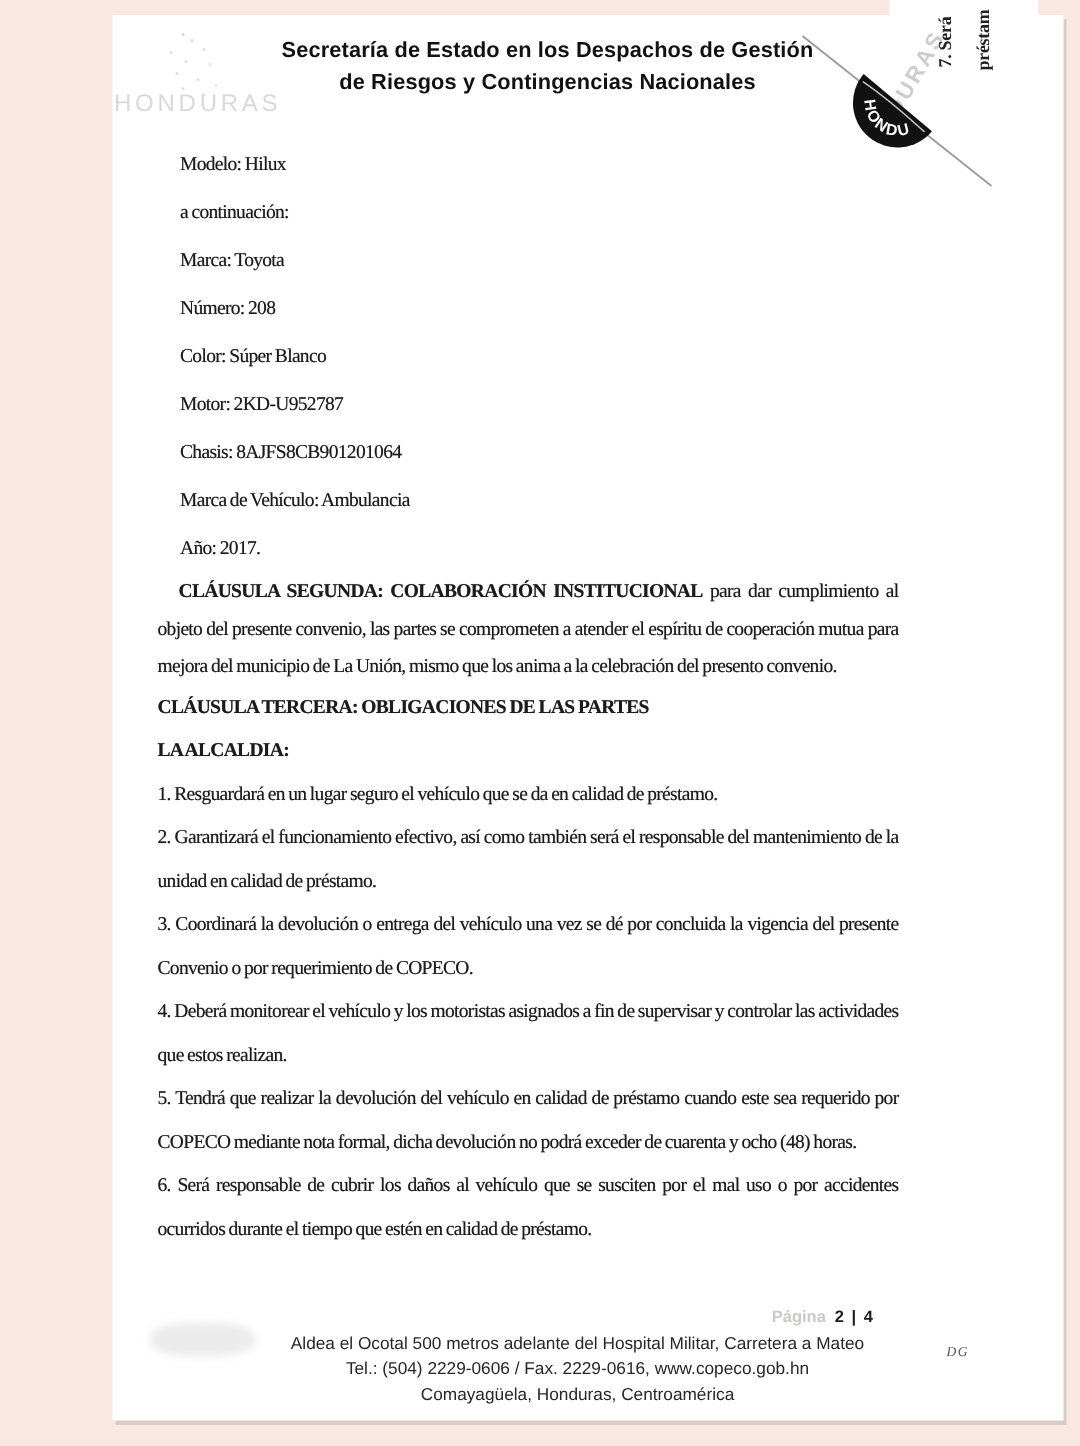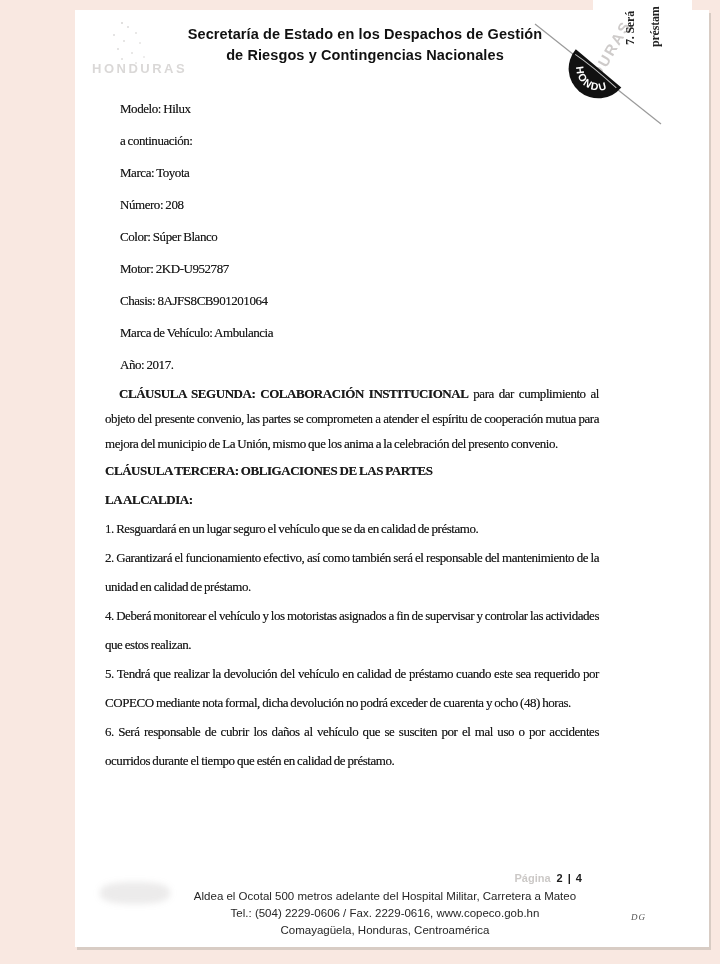--- a/index.html
+++ b/index.html
@@ -5,22 +5,22 @@
   html,body{margin:0;padding:0;}
   .screen{position:relative;width:720px;height:964px;background:#f9e8e1;overflow:hidden;
           font-family:"Liberation Serif",serif;}
   .page{position:absolute;left:75px;top:10px;width:634px;height:937px;background:#ffffff;
         box-shadow:2px 3px 0 0 #d8ccc4;overflow:hidden;}
   
   .doc-title{position:absolute;left:40px;top:14px;width:500px;text-align:center;
              font-family:"Liberation Sans",sans-serif;font-weight:bold;font-size:14.5px;
              line-height:21px;color:#111;letter-spacing:.1px;}
   
-  .wm-honduras{position:absolute;left:17px;top:51px;font-family:"Liberation Sans",sans-serif;
-               font-weight:bold;font-size:13px;letter-spacing:2.5px;color:rgba(158,152,150,.38);}
+  .wm-honduras{position:absolute;left:1px;top:51px;font-family:"Liberation Sans",sans-serif;
+               font-weight:normal;font-size:16px;letter-spacing:2.5px;color:rgba(158,152,150,.38);}
   .wm-dots{position:absolute;left:46px;top:12px;width:2px;height:2px;border-radius:50%;
            background:rgba(140,135,133,.35);
            box-shadow:6px 4px 0 rgba(140,135,133,.3),14px 10px 0 rgba(140,135,133,.25),
              -8px 12px 0 rgba(140,135,133,.3),2px 18px 0 rgba(140,135,133,.28),
              18px 20px 0 rgba(140,135,133,.22),-4px 26px 0 rgba(140,135,133,.3),
              10px 30px 0 rgba(140,135,133,.25),22px 34px 0 rgba(140,135,133,.2),
              0px 36px 0 rgba(140,135,133,.28),14px 40px 0 rgba(140,135,133,.22);}
   
   .pre-lines{position:absolute;left:45px;top:89px;width:494px;font-size:13px;color:#1b1b1b;
              letter-spacing:-.45px;word-spacing:-.5px;text-shadow:0 0 .5px rgba(0,0,0,.55);}
@@ -47,21 +47,21 @@
   .side-note.n1{left:601px;top:8px;}
   .side-note.n2{left:626px;top:10px;}
   
   .page-num{position:absolute;left:300px;top:862px;width:208px;text-align:right;
             font-family:"Liberation Sans",sans-serif;font-size:11px;color:#1c1c1c;}
   .page-num .faint{color:rgba(160,155,152,.55);font-weight:bold;margin-right:6px;text-align:center;}
   .page-num .num{font-weight:bold;letter-spacing:1px;}
   .footer{position:absolute;left:60px;top:878px;width:500px;text-align:center;
           font-family:"Liberation Sans",sans-serif;font-size:11.5px;line-height:17px;color:#262626;}
   .initials{position:absolute;left:556px;top:886px;font-family:"Liberation Serif",serif;
-            font-style:italic;font-size:9px;color:#555;letter-spacing:1px;margin-top:16px;}
+            font-style:italic;font-size:9px;color:#555;letter-spacing:1px;}
   .smudge{position:absolute;left:25px;top:872px;width:70px;height:22px;border-radius:40%;
           background:rgba(120,115,112,.14);filter:blur(3px);}
 </style>
 </head>
 <body>
 
 <div class="screen">
   <div class="page">
 
     <div class="doc-title">
@@ -83,20 +83,21 @@
       <p>Marca de Vehículo: Ambulancia</p>
       <p>Año: 2017.</p>
     </div>
 
     <div class="clauses">
       <p class="p-second"><span class="bold">CLÁUSULA SEGUNDA: COLABORACIÓN INSTITUCIONAL</span><span> para dar cumplimiento al objeto del presente convenio, las partes se comprometen a atender el espíritu de cooperación mutua para mejora del municipio de La Unión, mismo que los anima a la celebración del presento convenio.</span></p>
       <p class="p-head">CLÁUSULA TERCERA: OBLIGACIONES DE LAS PARTES</p>
       <p class="p-head">LA ALCALDIA:</p>
       <p class="p-item">1. Resguardará en un lugar seguro el vehículo que se da en calidad de préstamo.</p>
       <p class="p-item">2. Garantizará el funcionamiento efectivo, así como también será el responsable del mantenimiento de la unidad en calidad de préstamo.</p>
+      <p class="p-item">3. Coordinará la devolución o entrega del vehículo una vez se dé por concluida la vigencia del presente Convenio o por requerimiento de COPECO.</p>
       <p class="p-item">4. Deberá monitorear el vehículo y los motoristas asignados a fin de supervisar y controlar las actividades que estos realizan.</p>
       <p class="p-item">5. Tendrá que realizar la devolución del vehículo en calidad de préstamo cuando este sea requerido por COPECO mediante nota formal, dicha devolución no podrá exceder de cuarenta y ocho (48) horas.</p>
       <p class="p-item">6. Será responsable de cubrir los daños al vehículo que se susciten por el mal uso o por accidentes ocurridos durante el tiempo que estén en calidad de préstamo.</p>
     </div>
 
     <div class="smudge"></div>
 
     <div class="page-num">
       <span class="faint">Página</span><span class="num">2 | 4</span>
     </div>

